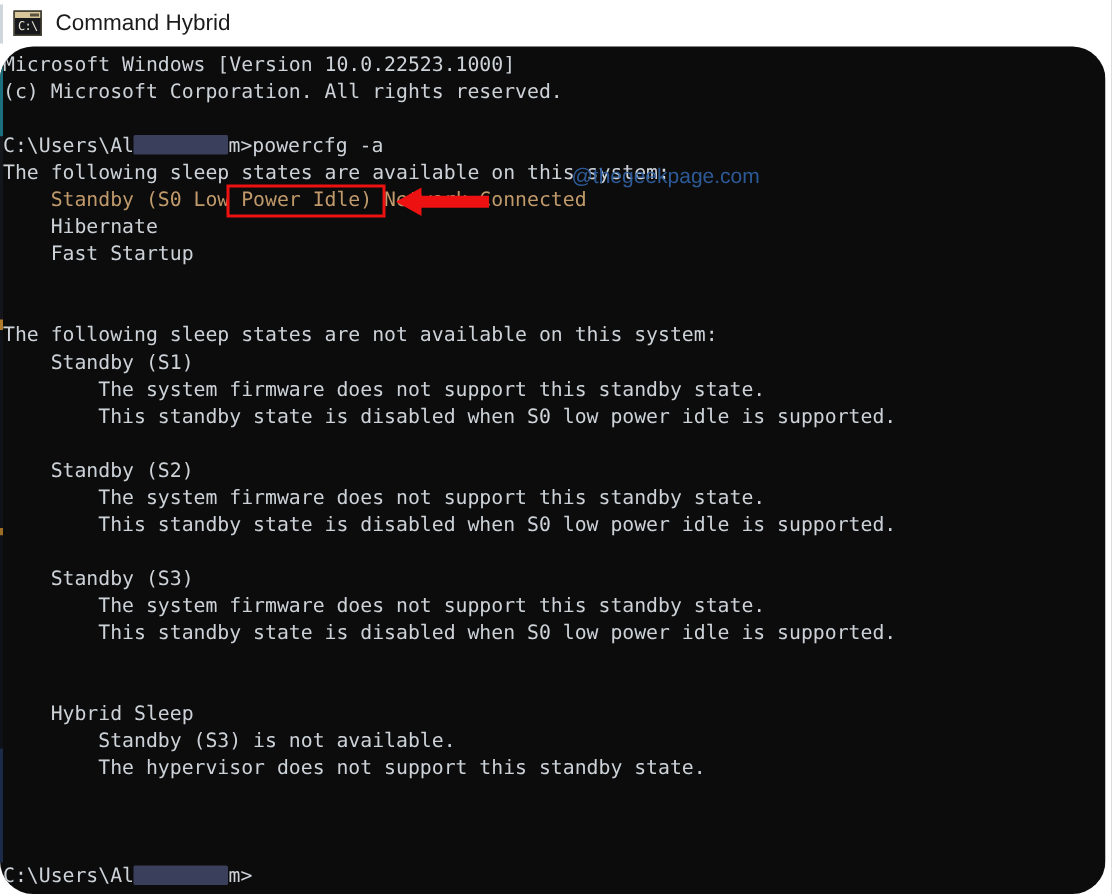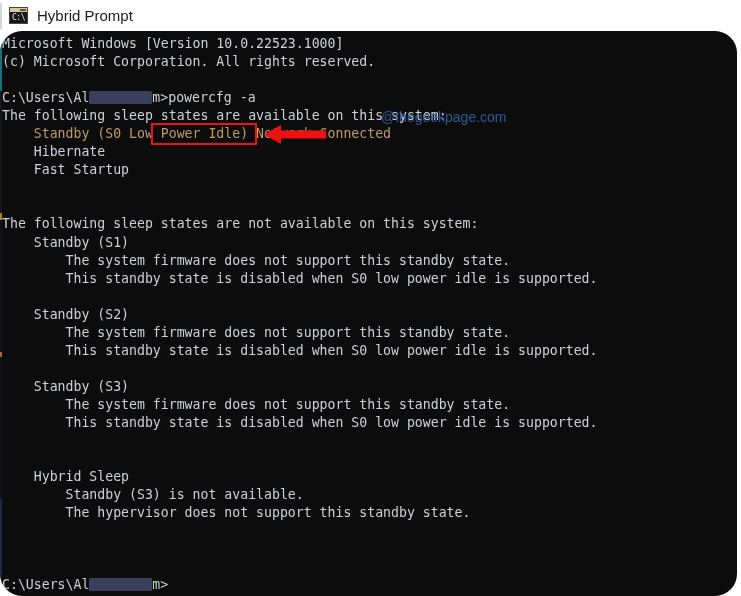--- a/index.html
+++ b/index.html
@@ -186,21 +186,21 @@
 <body>
 
 <div id="window">
 
   <div id="titlebar">
     <div id="titlebar-left-accent"></div>
     <span class="cmd-icon">
       <span class="bar"></span>
       <span class="glyph">C:\</span>
     </span>
-    <span id="titlebar-title">Hybrid Prompt</span>
+    <span id="titlebar-title">Command Hybrid</span>
   </div>
 
   <div id="console">
     <div class="edge-stripe stripe-teal"></div>
     <div class="edge-stripe stripe-dark1"></div>
     <div class="edge-stripe stripe-amber"></div>
     <div class="edge-stripe stripe-dark2"></div>
     <div class="edge-stripe stripe-amber2"></div>
     <div class="edge-stripe stripe-dark3"></div>
     <div class="edge-stripe stripe-blue"></div>

